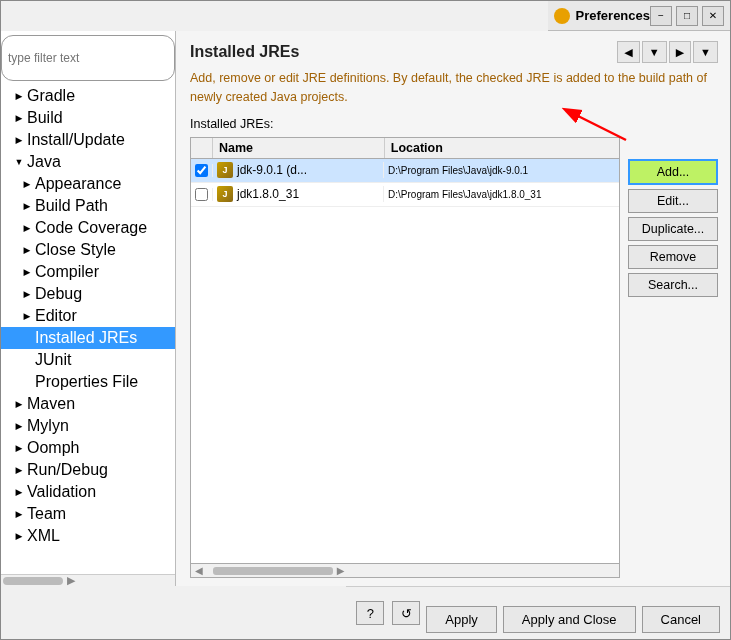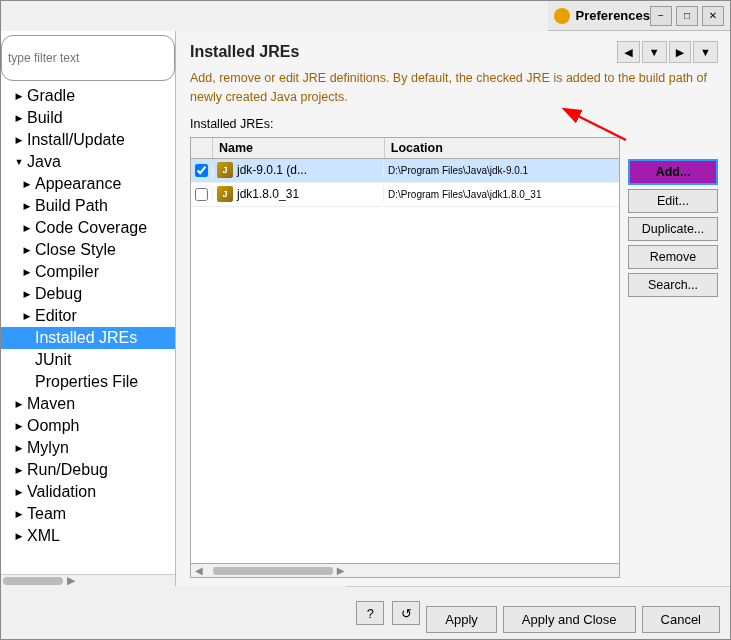--- a/index.html
+++ b/index.html
@@ -268,23 +268,23 @@
     .side-btn {
       padding: 4px 12px;
       background: #e8e8e8;
       border: 1px solid #999;
       cursor: pointer;
       font-size: 12.5px;
       min-width: 90px;
       text-align: center;
     }
     .side-btn.primary {
-      background: #a21caf;
+      background: #bef264;
       border: 2px solid #3399ff;
-      font-weight: bold;
+      font-weight: normal;
     }
     .side-btn:disabled { color: #aaa; cursor: default; background: #f0f0f0; }
     .table-and-buttons {
       display: flex;
       flex: 1;
       min-height: 0;
     }
     .bottom-bar {
       display: flex;
       justify-content: flex-end;
@@ -386,25 +386,25 @@
           <div class="tree-item indent1">
             <span class="tree-arrow leaf"></span>
             <span>Properties File</span>
           </div>
           <div class="tree-item">
             <span class="tree-arrow closed"></span>
             <span>Maven</span>
           </div>
           <div class="tree-item">
             <span class="tree-arrow closed"></span>
+            <span>Mylyn</span>
+          </div>
+          <div class="tree-item">
+            <span class="tree-arrow closed"></span>
             <span>Oomph</span>
-          </div>
-          <div class="tree-item">
-            <span class="tree-arrow closed"></span>
-            <span>Mylyn</span>
           </div>
           <div class="tree-item">
             <span class="tree-arrow closed"></span>
             <span>Run/Debug</span>
           </div>
           <div class="tree-item">
             <span class="tree-arrow closed"></span>
             <span>Validation</span>
           </div>
           <div class="tree-item">

